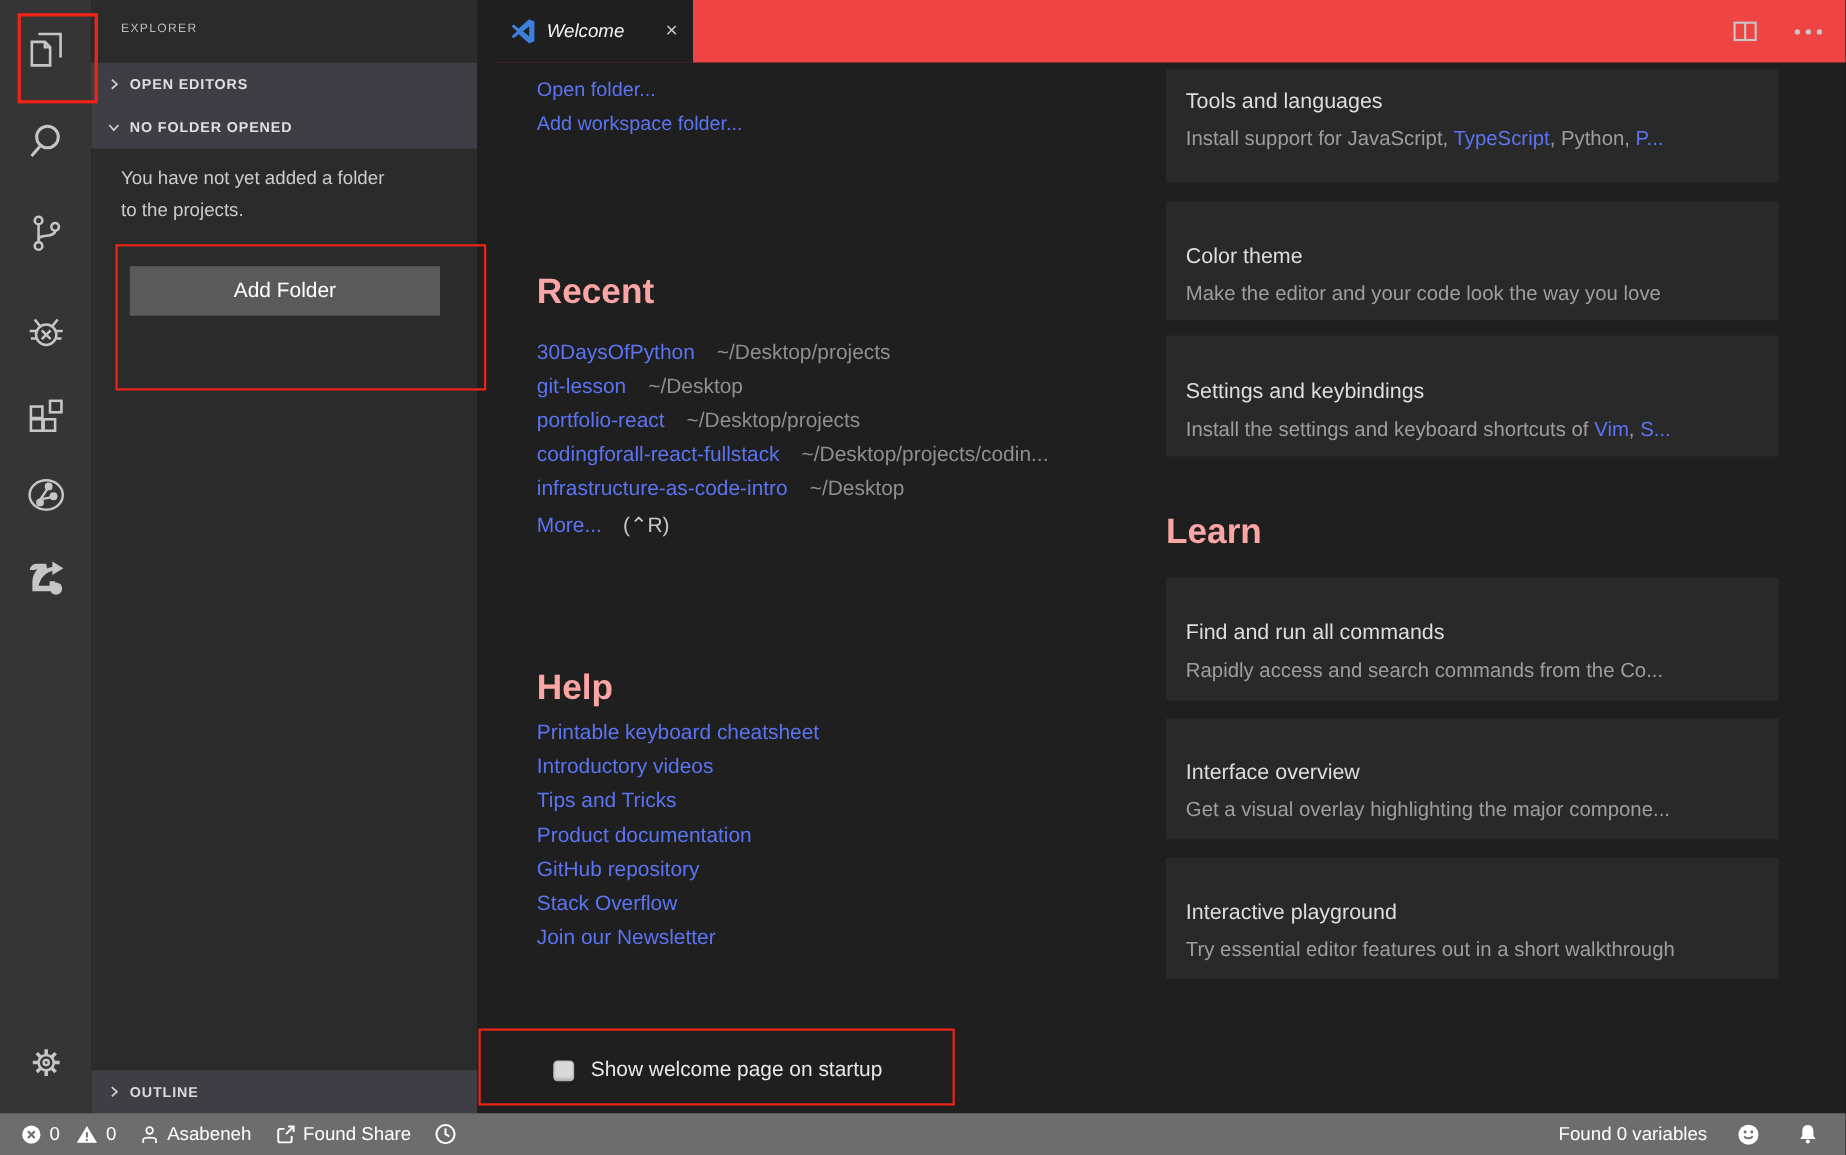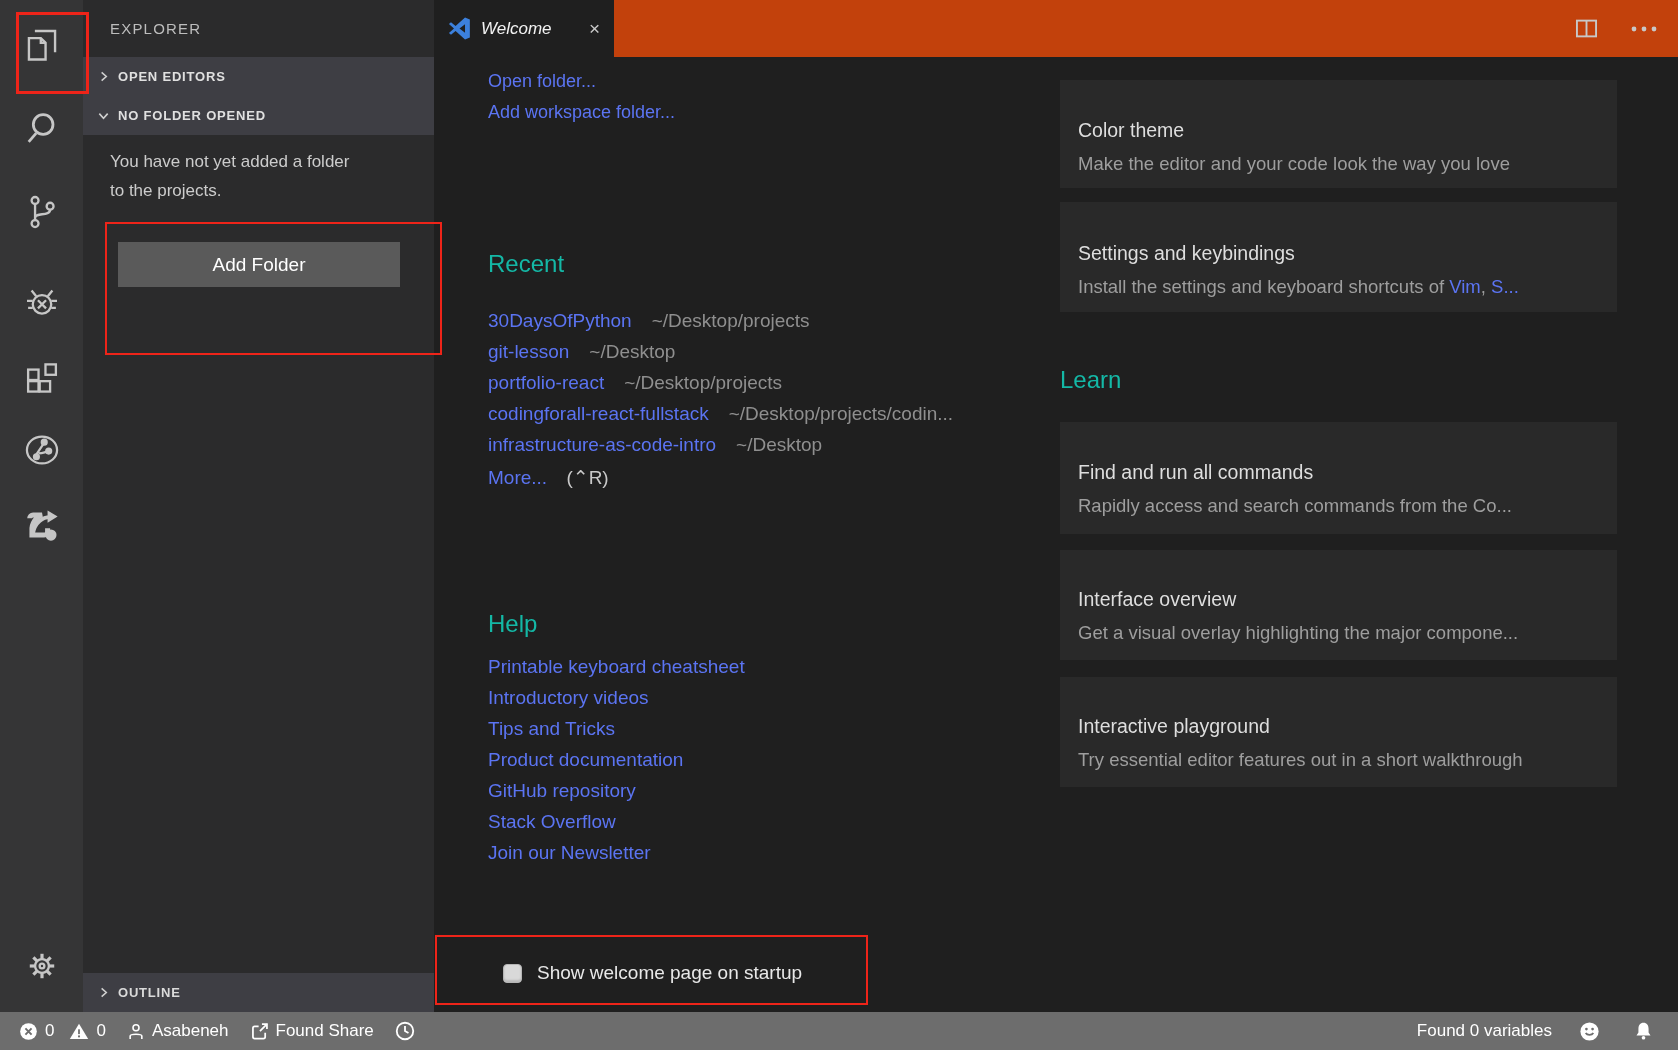--- a/index.html
+++ b/index.html
@@ -5,42 +5,42 @@
   html,body{margin:0;padding:0;background:#000;}
   *{box-sizing:border-box;font-family:"Liberation Sans",sans-serif;}
   .app{position:relative;width:1678px;height:1050px;background:#1f1f1f;overflow:hidden;}
 
   
   .activity-bar{position:absolute;left:0;top:0;width:83px;height:1012px;background:#353536;}
   .ab-icon{position:absolute;left:50%;transform:translate(-50%,-50%);color:#c6c6c6;display:flex;align-items:center;justify-content:center;}
 
   
   .sidebar{position:absolute;left:83px;top:0;width:351px;height:1012px;background:#2b2b2c;}
-  .sb-title{position:absolute;left:27px;top:20px;font-size:15px;letter-spacing:1.2px;color:#bdbdbd;}
+  .sb-title{position:absolute;left:27px;top:20px;font-size:11px;letter-spacing:1.2px;color:#bdbdbd;}
   .sb-band{position:absolute;left:0;top:57px;width:100%;height:78px;background:#3e3e44;}
   .sb-row{height:39px;display:flex;align-items:center;padding-left:14px;color:#e0e0e0;font-weight:bold;font-size:13px;letter-spacing:0.8px;cursor:pointer;}
   .sb-row .chev{margin-right:8px;color:#cfcfcf;display:flex;}
   .sb-empty{position:absolute;left:27px;top:147px;width:258px;font-size:17px;line-height:29px;color:#cccccc;}
   .add-folder-btn{position:absolute;left:35px;top:242px;width:282px;height:45px;background:#5a5a5a;color:#ffffff;font-size:19px;border:none;display:flex;align-items:center;justify-content:center;cursor:pointer;text-align:right;}
   .outline-row{position:absolute;left:0;top:973px;width:100%;height:39px;background:#3e3e44;display:flex;align-items:center;padding-left:14px;color:#dadada;font-weight:bold;font-size:13px;letter-spacing:0.8px;}
   .outline-row .chev{margin-right:8px;display:flex;color:#cfcfcf;}
 
   
   .main{position:absolute;left:434px;top:0;right:0;height:1012px;}
-  .tab-bar{position:absolute;left:0;top:0;right:0;height:57px;background:#c2410c;display:flex;justify-content:flex-end;}
+  .tab-bar{position:absolute;left:16px;top:0;right:0;height:57px;background:#ef4444;display:flex;justify-content:flex-end;}
   .tab{width:180px;height:57px;background:#1f1f1f;display:flex;align-items:center;padding:0 14px;cursor:pointer;}
   .tab-title{color:#f2f2f2;font-size:17px;font-style:italic;margin-left:10px;}
   .tab-close{margin-left:auto;color:#c9c9c9;font-size:19px;cursor:pointer;line-height:1;}
   .editor-actions{margin-left:auto;display:flex;align-items:center;gap:30px;padding-right:20px;color:#c8c8c8;}
   .editor-actions .act{cursor:pointer;display:flex;}
 
   .editor{position:absolute;left:0;top:57px;right:0;bottom:0;background:#1f1f1f;overflow:hidden;}
 
   .link{color:#5b74f2;text-decoration:none;cursor:pointer;}
-  .heading{font-size:24px;color:#14b8a6;font-weight:normal;line-height:34px;margin:0;}
+  .heading{font-size:32px;color:#fca5a5;font-weight:bold;line-height:34px;margin:0;}
 
   .top-links{position:absolute;left:54px;top:-22px;font-size:18px;line-height:31px;}
   .top-links .row{display:block;}
 
   .recent{position:absolute;left:54px;top:190px;}
   .recent-list{margin-top:24px;font-size:19px;line-height:31px;white-space:nowrap;}
   .recent-list .path{color:#8f8f8f;margin-left:20px;}
   .more-row{margin-top:6px;font-size:19px;}
   .more-hint{color:#c9c9c9;margin-left:14px;}
 
@@ -252,20 +252,24 @@
           </div>
       </div>
 
       <div class="startup-row">
         <div class="checkbox"></div>
         <span class="startup-label">Show welcome page on startup</span>
       </div>
 
       <div class="right-col">
         <div id="cards-top">
+            <div class="card c1">
+              <h3>Tools and languages</h3>
+              <p><span>Install support for JavaScript, </span><span class="link">TypeScript</span><span>, Python, </span><span class="link">P...</span></p>
+            </div>
             <div class="card c3">
               <h3>Color theme</h3>
               <p><span>Make the editor and your code look the way you love</span></p>
             </div>
             <div class="card c2">
               <h3>Settings and keybindings</h3>
               <p><span>Install the settings and keyboard shortcuts of </span><span class="link">Vim</span><span>, </span><span class="link">S...</span></p>
             </div>
           </div>
         <h2 class="heading learn-heading">Learn</h2>

